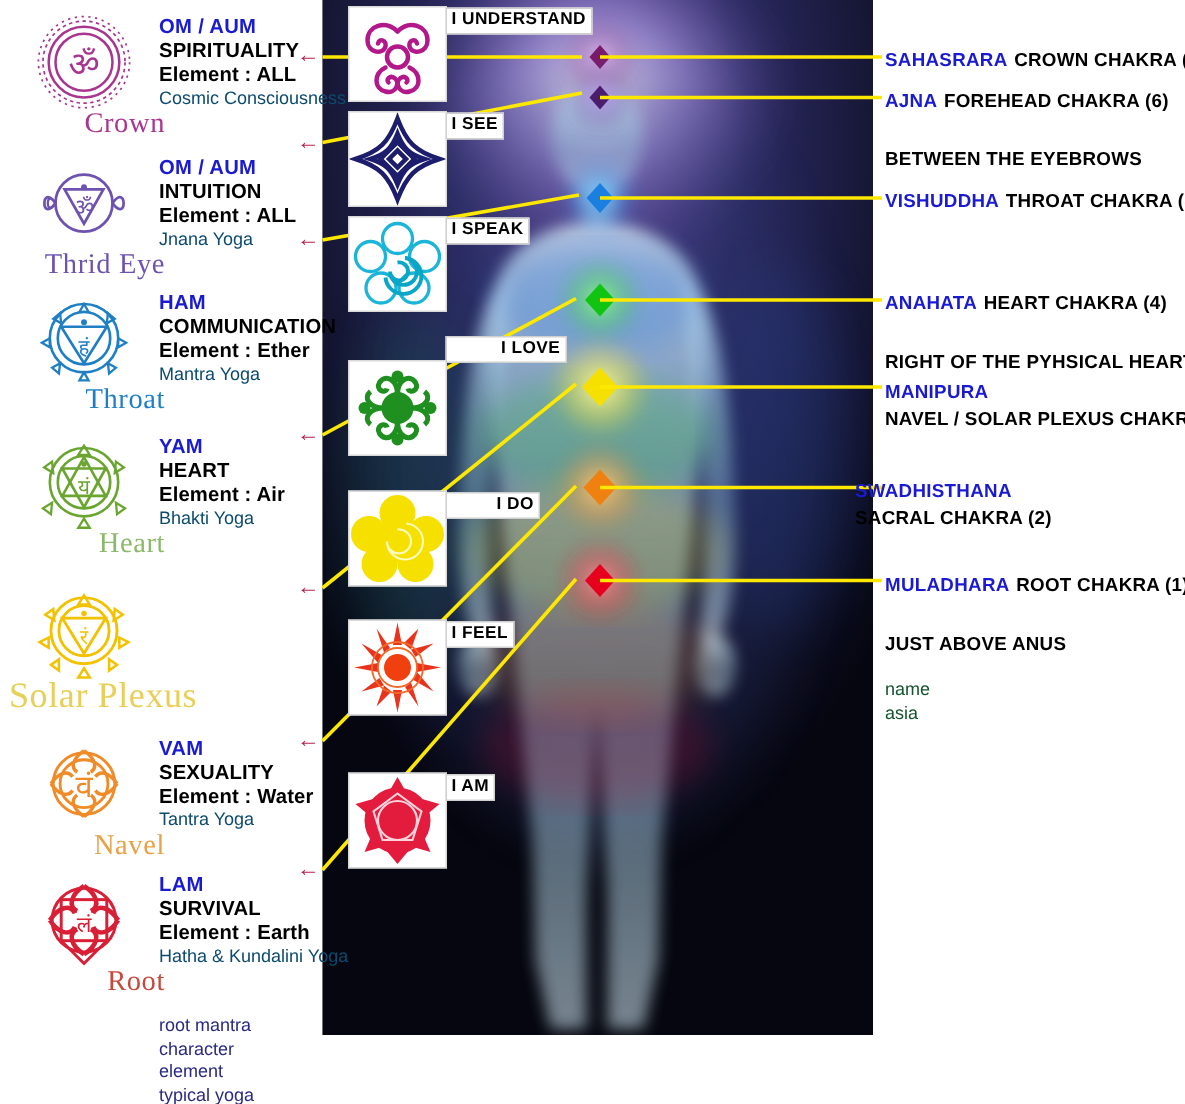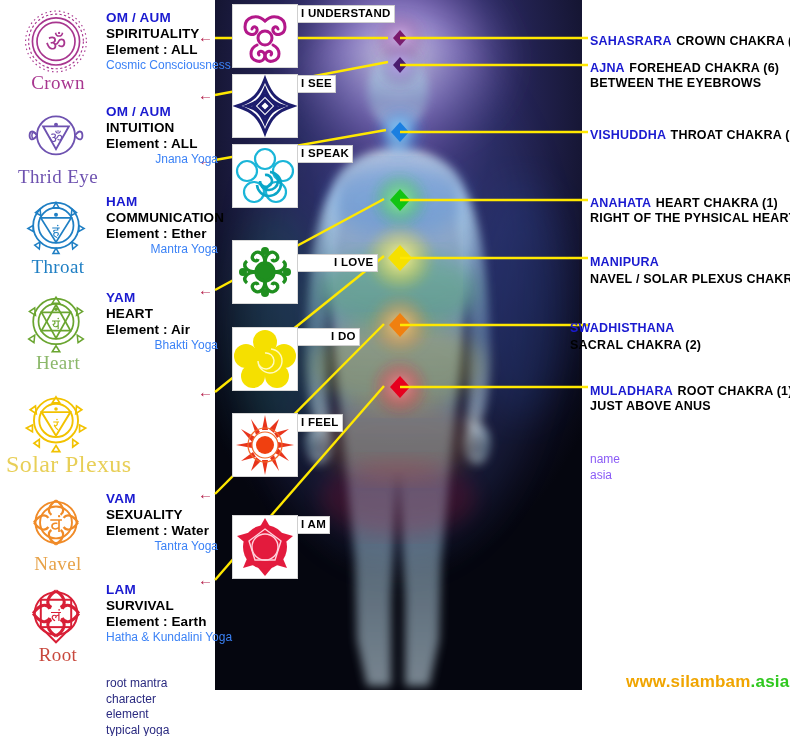--- a/index.html
+++ b/index.html
@@ -10,29 +10,29 @@
     -webkit-font-smoothing:antialiased;
   }
   #stage{position:absolute;inset:0;width:790px;height:736px;background:#fff;}
 
   
   .card{position:absolute;left:0;width:215px;height:95px;}
   .card .sym{
     position:absolute;left:10px;top:2px;width:92px;height:76px;
   }
   .card .symname{
-    position:absolute;left:6px;top:66px;width:104px;text-align:center;
+    position:absolute;left:6px;top:66px;width:104px;text-align:right;
     font-family:"Liberation Serif", serif;
     font-size:19px;letter-spacing:.4px;white-space:nowrap;
   }
   .card .txt{position:absolute;left:106px;top:4px;width:112px;}
   .mantra{color:#1a1ad0;font-weight:bold;font-size:13.5px;line-height:16px;letter-spacing:.2px;}
   .quality{color:#000;font-weight:bold;font-size:13.5px;line-height:16px;letter-spacing:.1px;}
   .element{color:#000;font-weight:bold;font-size:13.5px;line-height:16px;letter-spacing:.1px;}
-  .yoga{color:#3b82f6;font-size:12px;line-height:14px;font-weight:normal;text-align:right;}
+  .yoga{color:#0c4a6e;font-size:12px;line-height:14px;font-weight:normal;}
 
   
   .larrow{position:absolute;width:18px;height:12px;color:#b51f4a;font-size:15px;line-height:12px;}
 
   
   #photo{
     position:absolute;left:215px;top:0;width:367px;height:690px;
     overflow:hidden;background:#05060f;
   }
   #photo .glowbg{position:absolute;inset:0;}
@@ -42,25 +42,25 @@
   .tilelabel{
     position:absolute;background:#fff;color:#000;font-weight:bold;
     font-size:11.5px;letter-spacing:.3px;padding:1px 3px 2px 3px;
     white-space:nowrap;line-height:13px;border:1px solid #cfcfcf;
   }
 
   
   .rlabel{position:absolute;white-space:nowrap;}
   .rname{color:#1a1ad0;font-weight:bold;font-size:12.5px;letter-spacing:.2px;}
   .rdesc{color:#000;font-weight:bold;font-size:12.5px;letter-spacing:.2px;}
-  .rsub{color:#000;font-weight:bold;font-size:12.5px;letter-spacing:.2px;display:block;}
+  .rsub{color:#000;font-weight:bold;font-size:12.5px;letter-spacing:.2px;display:block;margin-top:23px;}
 
   
   .legend{position:absolute;color:#2a2a80;font-size:12px;line-height:15.5px;}
-  #legend-name-order{left:590px;top:452px;color:#8b5cf6;}
+  #legend-name-order{left:590px;top:452px;color:#14532d;}
 
   
   #watermark{
     position:absolute;left:626px;top:672px;font-weight:bold;font-size:17px;
     letter-spacing:.2px;font-family:"Liberation Sans",sans-serif;
   }
   #watermark .w1{color:#f0a500;}
   #watermark .w2{color:#2fc81e;}
 
   svg.leaders{position:absolute;left:0;top:0;width:790px;height:736px;pointer-events:none;}
@@ -457,21 +457,21 @@
           <path d="M41 31 C51 31 55 24 50 20"></path>
         <path d="M23 31 C13 31 9 38 14 42"></path>
           <path d="M41 31 C51 31 55 38 50 42"></path>
         <circle cx="32" cy="10" r="4" fill="#1f8f1f" stroke="none"></circle>
         <circle cx="32" cy="52" r="4" fill="#1f8f1f" stroke="none"></circle>
         <circle cx="10" cy="31" r="4" fill="#1f8f1f" stroke="none"></circle>
         <circle cx="54" cy="31" r="4" fill="#1f8f1f" stroke="none"></circle>
       </g>
     </svg>
   </div>
-  <div class="tilelabel" style="left:297px;top:254px;padding-left:36px;">I LOVE</div>
+  <div class="tilelabel" style="left:297px;top:224px;padding-left:36px;">I LOVE</div>
 
   <div class="tile" style="left:232px;top:327px;width:64px;height:62px;">
     <svg viewBox="0 0 64 62" width="64" height="62">
       <g fill="#f5e000">
         <circle cx="32" cy="14" r="12"></circle>
           <circle cx="13" cy="28" r="12"></circle>
         <circle cx="51" cy="28" r="12"></circle>
           <circle cx="20" cy="48" r="12"></circle>
         <circle cx="44" cy="48" r="12"></circle>
           <circle cx="32" cy="33" r="14"></circle>
@@ -541,21 +541,21 @@
     <span class="rsub">BETWEEN THE EYEBROWS</span>
   </div>
 
   <div class="rlabel" style="left:590px;top:125px;">
     <span class="rname">VISHUDDHA</span>
     <span class="rdesc">THROAT CHAKRA (5)</span>
   </div>
 
   <div class="rlabel" style="left:590px;top:193px;">
     <span class="rname">ANAHATA</span>
-    <span class="rdesc">HEART CHAKRA (1)</span>
+    <span class="rdesc">HEART CHAKRA (4)</span>
     <span class="rsub">RIGHT OF THE PYHSICAL HEART</span>
   </div>
 
   <div class="rlabel" style="left:590px;top:252px;">
     <span class="rname">MANIPURA</span>
     <span class="rsub" style="margin-top:2px;">NAVEL / SOLAR PLEXUS CHAKRA (3)</span>
   </div>
 
   <div class="rlabel" style="left:570px;top:318px;">
     <span class="rname">SWADHISTHANA</span>
@@ -566,17 +566,14 @@
     <span class="rname">MULADHARA</span>
     <span class="rdesc">ROOT CHAKRA (1)</span>
     <span class="rsub">JUST ABOVE ANUS</span>
   </div>
 
   <div class="legend" id="legend-name-order">
     <div>name</div>
     <div>asia</div>
   </div>
 
-  <div id="watermark">
-    <span class="w1">www.silambam</span><span class="w2">.asia</span>
-  </div>
 
 </div>
 
 </body></html>

